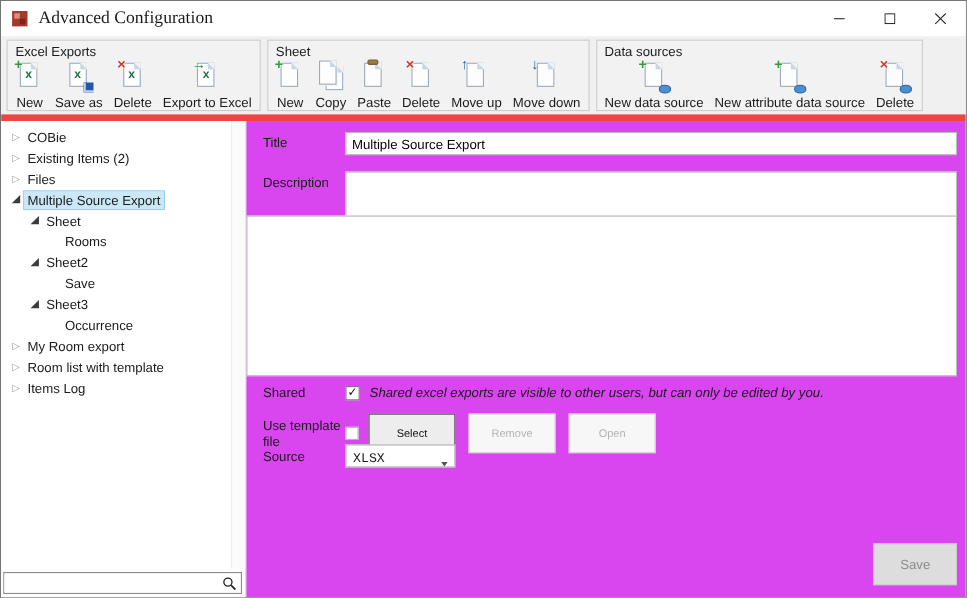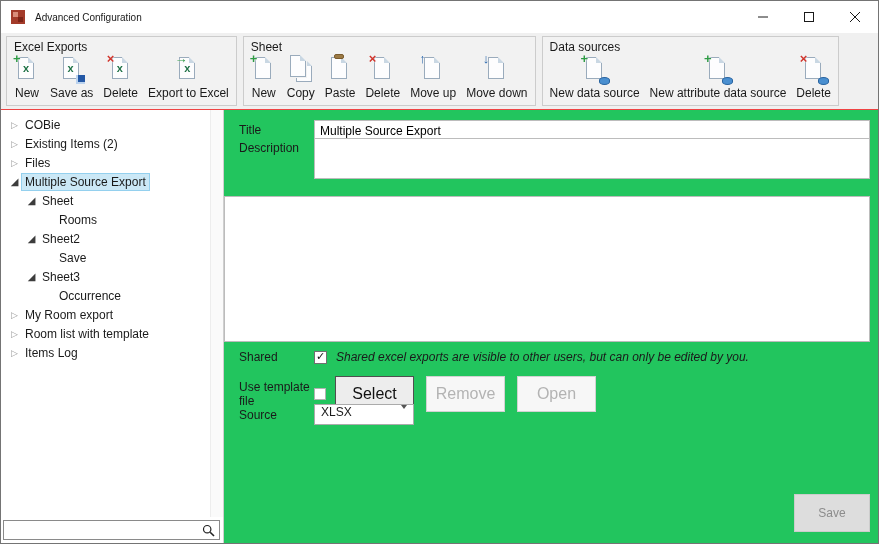--- a/index.html
+++ b/index.html
@@ -5,25 +5,25 @@
   * { box-sizing: border-box; }
   body { margin:0; background:#d4d4d4; }
   .window{
     width:879px;height:544px;border:1px solid #747474;background:#fff;
     display:flex;flex-direction:column;overflow:hidden;
     font-family:"Liberation Sans","DejaVu Sans",sans-serif;color:#1a1a1a;
   }
   
   .titlebar{height:32px;flex:none;display:flex;align-items:center;background:#fff;}
   .app-icon{margin-left:9px;display:flex;}
-  .title{margin-left:9px;font-size:10px;}
+  .title{margin-left:9px;font-size:16px;font-family:Liberation Serif, serif;}
   .win-controls{margin-left:auto;display:flex;align-self:stretch;}
   .win-btn{width:46px;display:flex;align-items:center;justify-content:center;cursor:default;}
   
-  .toolbar{flex:none;height:77px;background:#f0f0f0;border-bottom:1px solid #ef4444;
+  .toolbar{flex:none;height:77px;background:#f0f0f0;border-bottom:6px solid #ef4444;
     display:flex;gap:6px;padding:3px 5px;overflow:hidden;}
   .tb-group{border:1px solid #cccccc;background:#f2f2f2;display:flex;flex-direction:column;padding:1px 2px;}
   .tb-group-label{font-size:12px;padding:2px 5px 0;}
   .tb-buttons{display:flex;flex:1;}
   .tb-btn{display:flex;flex-direction:column;align-items:center;justify-content:flex-end;
     padding:2px 5px 4px;font-size:12px;white-space:nowrap;cursor:default;}
   .tb-lbl{margin-top:3px;}
   .tb-icon{position:relative;width:26px;height:27px;flex:none;}
   .doc{position:absolute;left:4px;top:1px;width:16px;height:22px;background:#fdfdfe;border:1px solid #9aabbc;}
   .doc::before{content:"";position:absolute;top:-1px;right:-1px;width:0;height:0;
@@ -46,37 +46,37 @@
   .tree-row{height:19px;display:flex;align-items:center;cursor:default;}
   .expander{width:15px;flex:none;text-align:center;font-size:9px;color:#9a9a9a;}
   .expander.expanded{color:#3c3c3c;font-size:10px;}
   .tree-label{padding:1px 3px;white-space:nowrap;}
   .tree-label.selected{background:#cbe8f6;outline:1px solid #94d0ee;}
   .search-row{flex:none;height:20px;margin:2px 3px 3px 2px;border:1px solid #8a8a8a;background:#fff;
     display:flex;align-items:center;position:relative;z-index:1;}
   .search-input{flex:1;min-width:0;border:0;outline:0;height:16px;font-size:12px;padding:0 4px;font-family:inherit;}
   .search-icon{flex:none;padding:0 4px 0 2px;display:flex;}
   
-  .form-panel{flex:1;position:relative;font-size:12px;background:#22c55e;}
+  .form-panel{flex:1;position:relative;font-size:12px;background:#d946ef;}
   .frow{position:absolute;left:0;right:0;display:flex;}
   .row-center{align-items:center;}
   .flabel{flex:none;width:90px;padding:3px 0 0 15px;}
   .row-center .flabel{padding-top:0;}
   .fctl{flex:1;margin-right:8px;border:1px solid #bcbcbc;font-family:inherit;font-size:12px;background:#fff;}
   input.fctl{height:21px;padding:0 5px;}
   textarea.fctl{resize:none;padding:2px 5px;}
   .cb{flex:none;width:13px;height:13px;border:1px solid #707070;background:#fff;
     display:flex;align-items:center;justify-content:center;}
   .cb.checked::after{content:"✓";font-size:11px;font-weight:bold;color:#101010;margin-top:-1px;}
   .cb.small{width:12px;height:12px;border-color:#b3b3b3;}
   .hint{font-style:italic;margin-left:9px;}
-  .btn{width:79px;height:36px;font-size:16px;font-family:inherit;border:1px solid #d2d2d2;
+  .btn{width:79px;height:36px;font-size:10px;font-family:inherit;border:1px solid #d2d2d2;
     background:#f7f7f7;color:#b3b3b3;margin-left:12px;}
   .btn.primary{border:1px solid #4f4f4f;background:#ededed;color:#111;margin-left:9px;}
-  .dropdown{width:100px;height:21px;border:1px solid #ababab;background:#fff;display:flex;align-items:flex-start;padding:0 6px;cursor:default;}
+  .dropdown{width:100px;height:21px;border:1px solid #ababab;background:#fff;display:flex;align-items:flex-end;padding:0 6px;cursor:default;font-family:Liberation Mono, monospace;}
   .dd-val{flex:1;}
   .dd-arrow{width:0;height:0;border-left:3.5px solid transparent;border-right:3.5px solid transparent;border-top:4px solid #555;}
   .save-btn{position:absolute;right:8px;bottom:11px;width:76px;height:38px;background:#dddddd;
     border:1px solid #cccccc;color:#8c8c8c;font-size:12px;font-family:inherit;}
 </style>
 </head>
 <body>
 
 <div class="window">
 
@@ -298,21 +298,21 @@
       </div>
     </div>
 
     <div class="form-panel">
 
       <div class="frow" style="top:10px">
         <span class="flabel">Title</span>
         <input class="fctl" value="Multiple Source Export" style="">
       </div>
 
-      <div class="frow" style="top:28px">
+      <div class="frow" style="top:46px">
         <span class="flabel">Description</span>
         <textarea class="fctl" style="height: 41px;"></textarea>
       </div>
 
       <div class="frow" style="top:86px">
         <textarea class="fctl" style="height: 146px;"></textarea>
       </div>
 
       <div class="frow row-center" style="top:240px">
         <span class="flabel">Shared</span>

